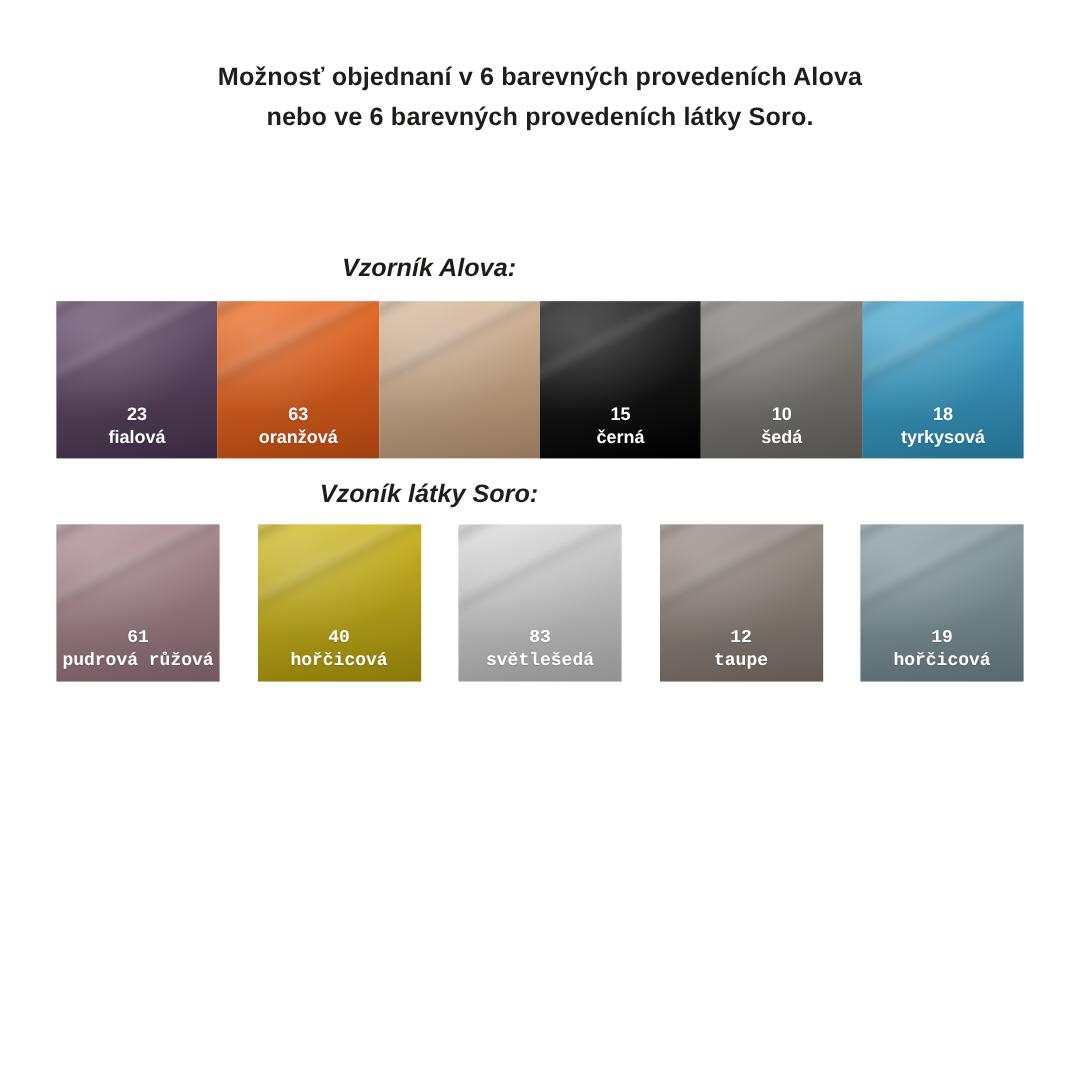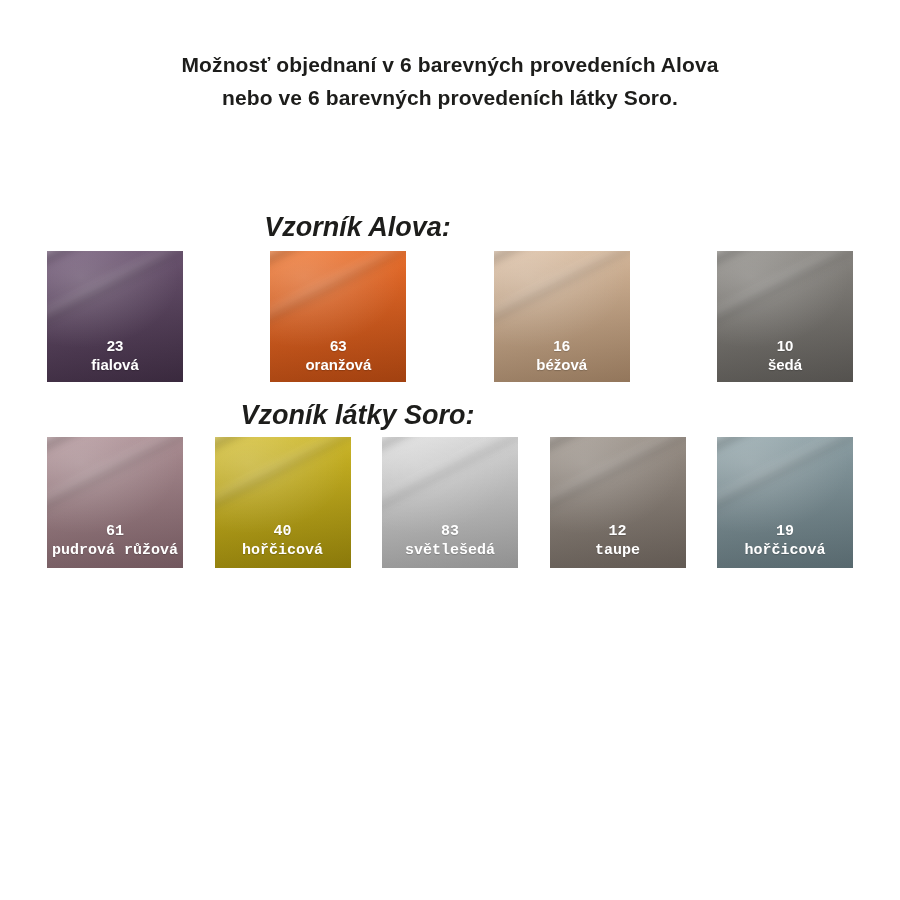--- a/index.html
+++ b/index.html
@@ -34,21 +34,21 @@
   }
   .headline .line {
     display: block;
   }
 
   
   .section-title {
     position: absolute;
     width: 715px;
     text-align: center;
-    font-size: 27px;
+    font-size: 21px;
     font-weight: bold;
     font-style: italic;
     color: #1d1d1b;
   }
   #title-alova { top: 212px; }
   #title-soro  { top: 400px; }
 
   
   .row {
     position: absolute;
@@ -141,32 +141,46 @@
         <div class="fold-b" style="background: linear-gradient(rgba(255, 255, 255, 0), rgba(255, 255, 255, 0.18), rgba(0, 0, 0, 0.14), rgba(0, 0, 0, 0));"></div>
         <div class="caption" style="color: rgb(255, 255, 255);">
           <span class="code">63</span>
           <span class="name">oranžová</span>
         </div>
       </div>
       <div class="swatch" style="background: linear-gradient(160deg, rgb(220, 192, 165) 0%, rgb(203, 171, 140) 42%, rgb(179, 144, 111) 100%);">
         <div class="sheen" style="background: radial-gradient(120% 90% at 25% 20%, rgba(255, 255, 255, 0.2), rgba(255, 255, 255, 0) 60%), linear-gradient(rgba(255, 255, 255, 0.05), rgba(0, 0, 0, 0.18));"></div>
         <div class="fold-a" style="background: linear-gradient(rgba(255, 255, 255, 0), rgba(255, 255, 255, 0.28), rgba(0, 0, 0, 0.18), rgba(0, 0, 0, 0));"></div>
         <div class="fold-b" style="background: linear-gradient(rgba(255, 255, 255, 0), rgba(255, 255, 255, 0.18), rgba(0, 0, 0, 0.14), rgba(0, 0, 0, 0));"></div>
-        <div class="caption" style="color: rgb(255, 255, 255);">
-          <span class="code">16</span>
-          <span class="name">béžová</span>
+      </div>
+      <div class="swatch" style="background: linear-gradient(160deg, rgb(42, 42, 42) 0%, rgb(20, 20, 20) 42%, rgb(0, 0, 0) 100%);">
+        <div class="sheen" style="background: radial-gradient(120% 90% at 25% 20%, rgba(255, 255, 255, 0.2), rgba(255, 255, 255, 0) 60%), linear-gradient(rgba(255, 255, 255, 0.05), rgba(0, 0, 0, 0.18));"></div>
+        <div class="fold-a" style="background: linear-gradient(rgba(255, 255, 255, 0), rgba(255, 255, 255, 0.28), rgba(0, 0, 0, 0.18), rgba(0, 0, 0, 0));"></div>
+        <div class="fold-b" style="background: linear-gradient(rgba(255, 255, 255, 0), rgba(255, 255, 255, 0.18), rgba(0, 0, 0, 0.14), rgba(0, 0, 0, 0));"></div>
+        <div class="caption" style="color: rgb(255, 255, 255);">
+          <span class="code">15</span>
+          <span class="name">černá</span>
         </div>
       </div>
       <div class="swatch" style="background: linear-gradient(160deg, rgb(142, 139, 134) 0%, rgb(123, 120, 115) 42%, rgb(102, 99, 95) 100%);">
         <div class="sheen" style="background: radial-gradient(120% 90% at 25% 20%, rgba(255, 255, 255, 0.2), rgba(255, 255, 255, 0) 60%), linear-gradient(rgba(255, 255, 255, 0.05), rgba(0, 0, 0, 0.18));"></div>
         <div class="fold-a" style="background: linear-gradient(rgba(255, 255, 255, 0), rgba(255, 255, 255, 0.28), rgba(0, 0, 0, 0.18), rgba(0, 0, 0, 0));"></div>
         <div class="fold-b" style="background: linear-gradient(rgba(255, 255, 255, 0), rgba(255, 255, 255, 0.18), rgba(0, 0, 0, 0.14), rgba(0, 0, 0, 0));"></div>
         <div class="caption" style="color: rgb(255, 255, 255);">
           <span class="code">10</span>
           <span class="name">šedá</span>
+        </div>
+      </div>
+      <div class="swatch" style="background: linear-gradient(160deg, rgb(87, 176, 214) 0%, rgb(58, 155, 196) 42%, rgb(42, 133, 173) 100%);">
+        <div class="sheen" style="background: radial-gradient(120% 90% at 25% 20%, rgba(255, 255, 255, 0.2), rgba(255, 255, 255, 0) 60%), linear-gradient(rgba(255, 255, 255, 0.05), rgba(0, 0, 0, 0.18));"></div>
+        <div class="fold-a" style="background: linear-gradient(rgba(255, 255, 255, 0), rgba(255, 255, 255, 0.28), rgba(0, 0, 0, 0.18), rgba(0, 0, 0, 0));"></div>
+        <div class="fold-b" style="background: linear-gradient(rgba(255, 255, 255, 0), rgba(255, 255, 255, 0.18), rgba(0, 0, 0, 0.14), rgba(0, 0, 0, 0));"></div>
+        <div class="caption" style="color: rgb(255, 255, 255);">
+          <span class="code">18</span>
+          <span class="name">tyrkysová</span>
         </div>
       </div>
     </div>
 
   <div class="section-title" id="title-soro">Vzoník látky Soro:</div>
   <div class="row" id="row-soro">
       <div class="swatch" style="background: linear-gradient(160deg, rgb(178, 149, 154) 0%, rgb(159, 128, 134) 42%, rgb(138, 106, 114) 100%);">
         <div class="sheen" style="background: radial-gradient(120% 90% at 25% 20%, rgba(255, 255, 255, 0.2), rgba(255, 255, 255, 0) 60%), linear-gradient(rgba(255, 255, 255, 0.05), rgba(0, 0, 0, 0.18));"></div>
         <div class="fold-a" style="background: linear-gradient(rgba(255, 255, 255, 0), rgba(255, 255, 255, 0.28), rgba(0, 0, 0, 0.18), rgba(0, 0, 0, 0));"></div>
         <div class="fold-b" style="background: linear-gradient(rgba(255, 255, 255, 0), rgba(255, 255, 255, 0.18), rgba(0, 0, 0, 0.14), rgba(0, 0, 0, 0));"></div>

